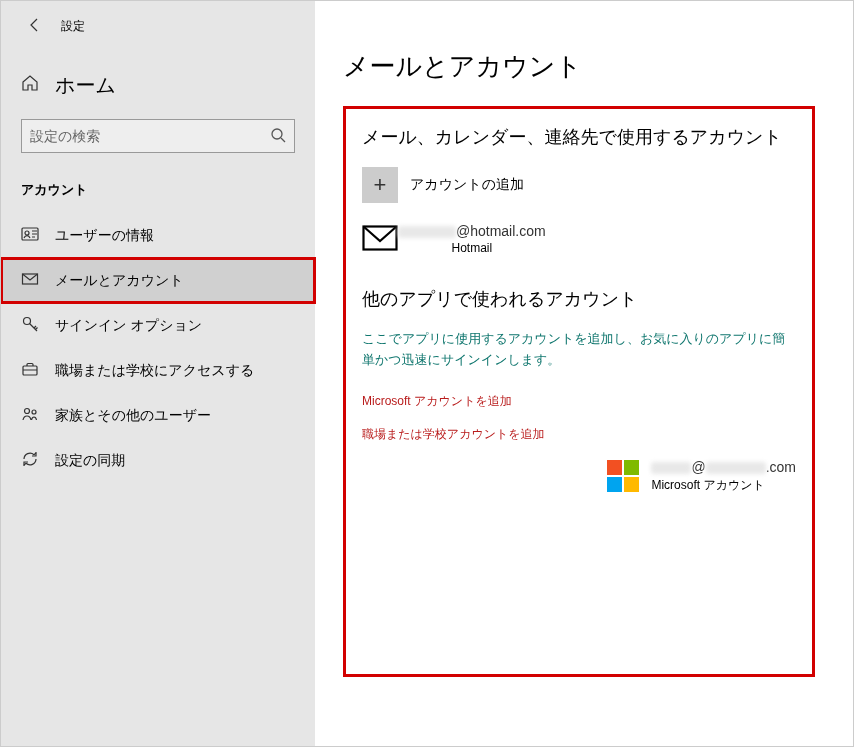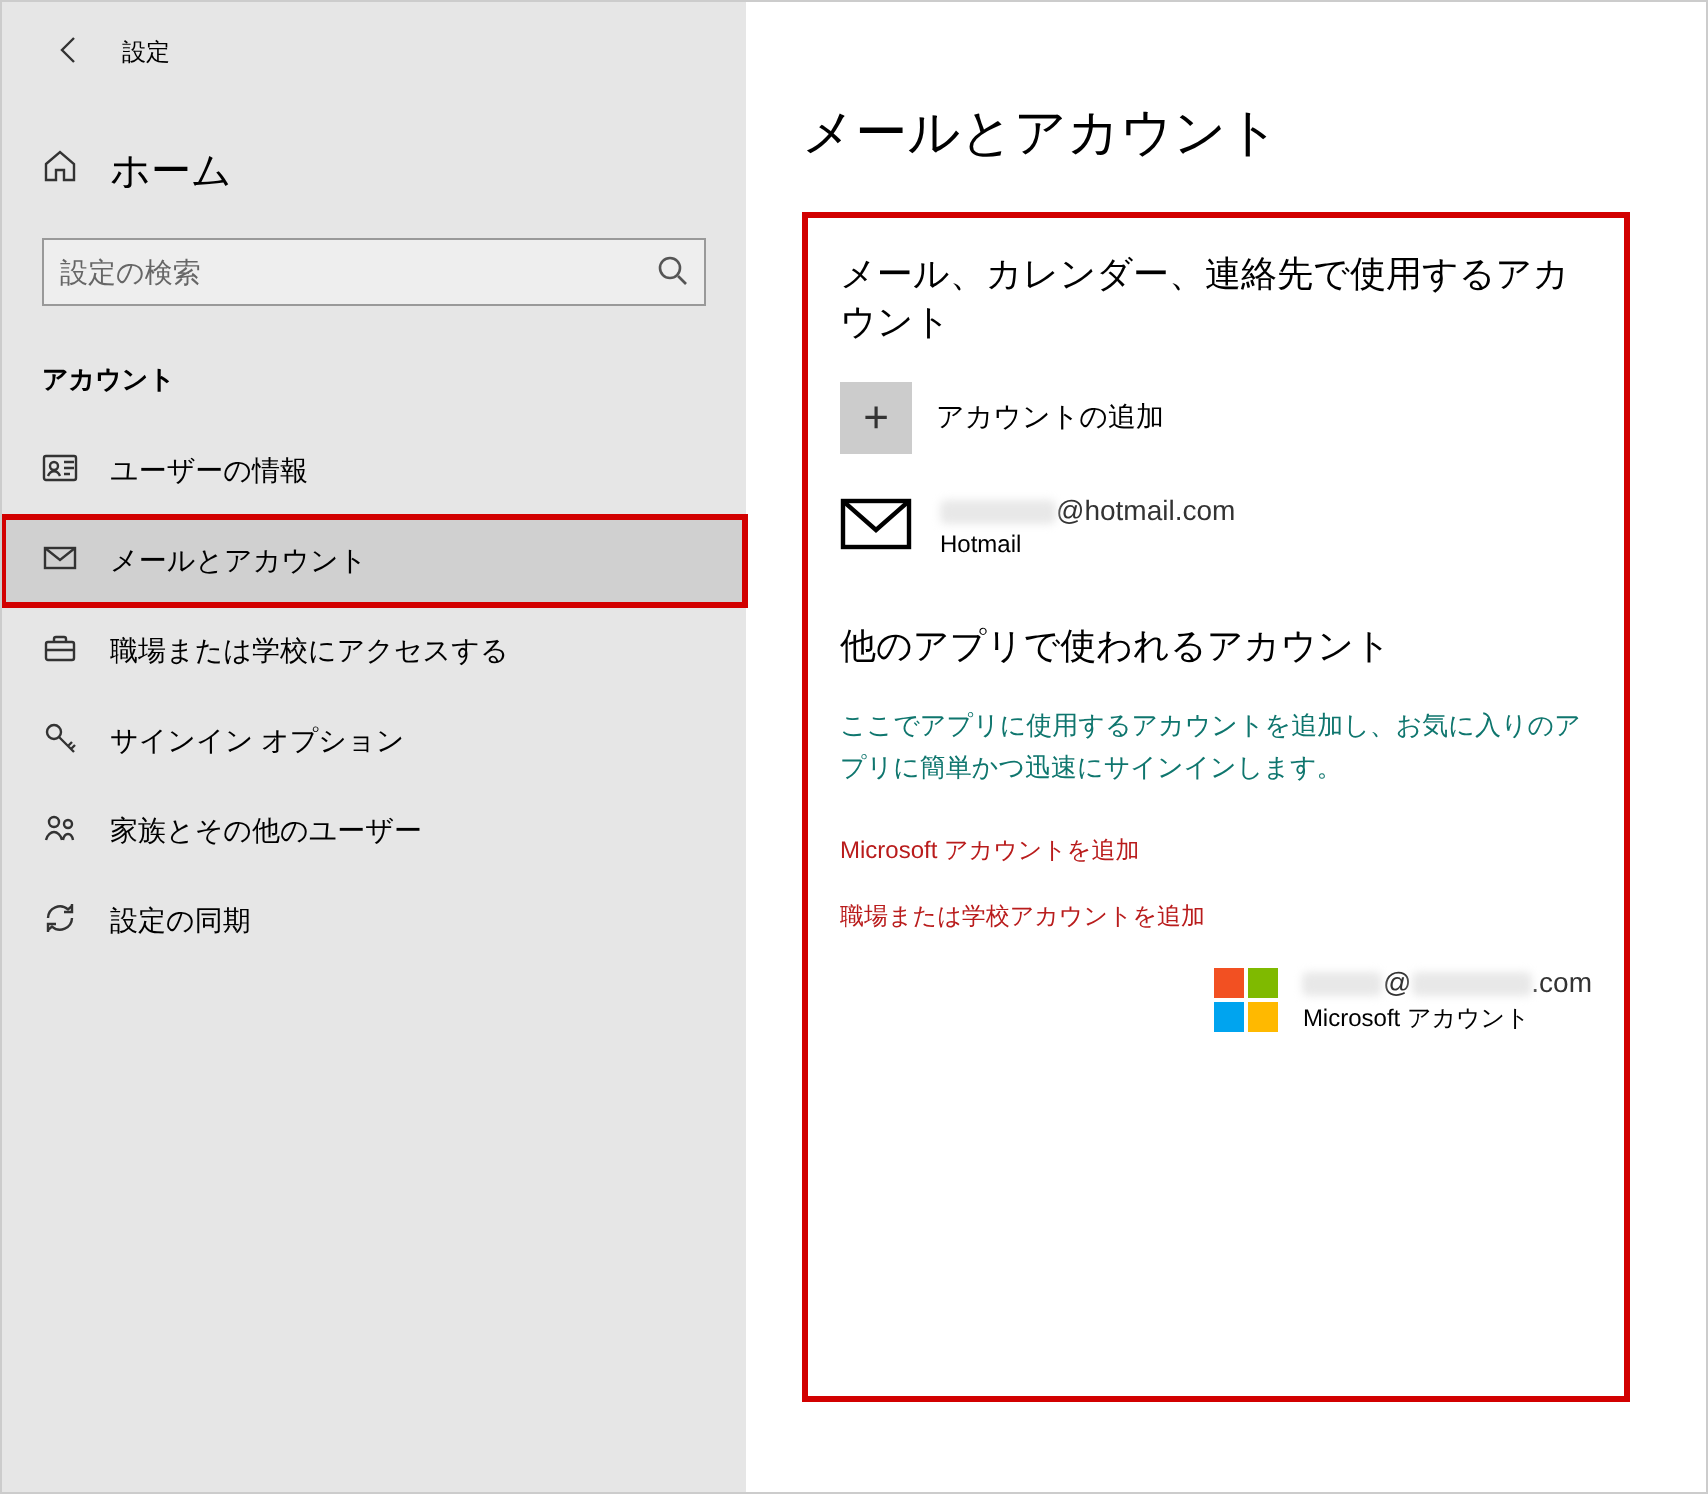--- a/index.html
+++ b/index.html
@@ -8,21 +8,21 @@
     font-size: 14px;
     color: #000;
     background: #fff;
     width: 854px;
     height: 747px;
     overflow: hidden;
     border: 1px solid #ccc;
   }
   .container { display: flex; height: 100%; }
   .sidebar {
-    width: 372px;
+    width: 314px;
     background: #e6e6e6;
     display: flex;
     flex-direction: column;
     padding-top: 12px;
   }
   .header-row {
     display: flex;
     align-items: center;
     gap: 18px;
     padding: 4px 20px 8px 26px;
@@ -108,22 +108,22 @@
   }
   .plus-box {
     width: 36px; height: 36px;
     background: #ccc;
     display: flex; align-items: center; justify-content: center;
     font-size: 22px; color: #333; font-weight: 300;
   }
   .account-row {
     display: flex;
     align-items: center;
-    gap: 14px;
     margin-bottom: 10px;
+    text-align: center;
   }
   .mail-icon svg { width: 36px; height: 26px; }
   .acct-text .line1 { font-size: 14px; color: #333; }
   .acct-text .line2 { font-size: 12px; color: #000000; margin-top: 2px; }
   .blurred-part {
     display: inline-block;
     width: 58px; height: 12px;
     background: #e8e8e8;
     filter: blur(2px);
     vertical-align: middle;
@@ -214,34 +214,34 @@
           <svg viewBox="0 0 18 18" fill="none" stroke="#333" stroke-width="1.2">
               <rect x="1.5" y="4" width="15" height="10"></rect>
               <path d="M1.5 4 L9 10 L16.5 4"></path>
             </svg>
         </span>
         <span>メールとアカウント</span>
       </div>
       <div class="nav-item">
         <span>
           <svg viewBox="0 0 18 18" fill="none" stroke="#333" stroke-width="1.2">
+              <circle cx="6" cy="6" r="3.5"></circle>
+              <path d="M8.5 8.5 L16 16 M13 13 L15 11 M14.5 14.5 L16.5 12.5"></path>
+            </svg>
+        </span>
+        <span>サインイン オプション</span>
+      </div>
+      <div class="nav-item">
+        <span>
+          <svg viewBox="0 0 18 18" fill="none" stroke="#333" stroke-width="1.2">
               <rect x="2" y="6" width="14" height="9" rx="1"></rect>
               <path d="M6 6V4.5c0-.6.5-1 1-1h4c.5 0 1 .4 1 1V6M2 10h14"></path>
             </svg>
         </span>
         <span>職場または学校にアクセスする</span>
-      </div>
-      <div class="nav-item">
-        <span>
-          <svg viewBox="0 0 18 18" fill="none" stroke="#333" stroke-width="1.2">
-              <circle cx="6" cy="6" r="3.5"></circle>
-              <path d="M8.5 8.5 L16 16 M13 13 L15 11 M14.5 14.5 L16.5 12.5"></path>
-            </svg>
-        </span>
-        <span>サインイン オプション</span>
       </div>
       <div class="nav-item">
         <span>
           <svg viewBox="0 0 18 18" fill="none" stroke="#333" stroke-width="1.2">
               <circle cx="6" cy="6" r="2.5"></circle>
               <circle cx="13" cy="7" r="2"></circle>
               <path d="M2 15c.5-2.5 2.5-4 4-4s3.5 1.5 4 4M10.5 15c.4-2 1.6-3 2.5-3s2.1 1 2.5 3"></path>
             </svg>
         </span>
         <span>家族とその他のユーザー</span>

